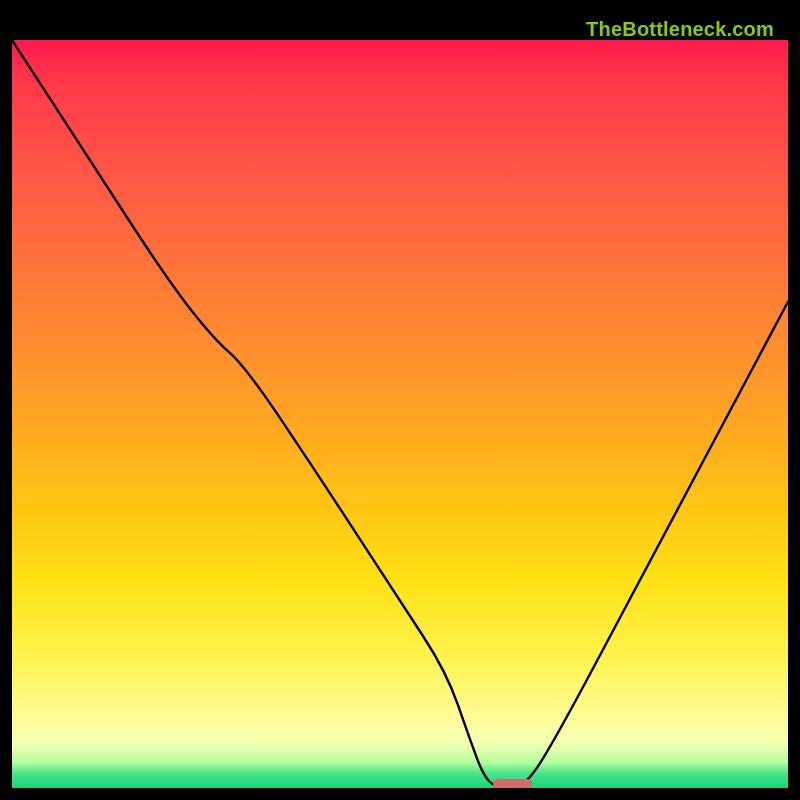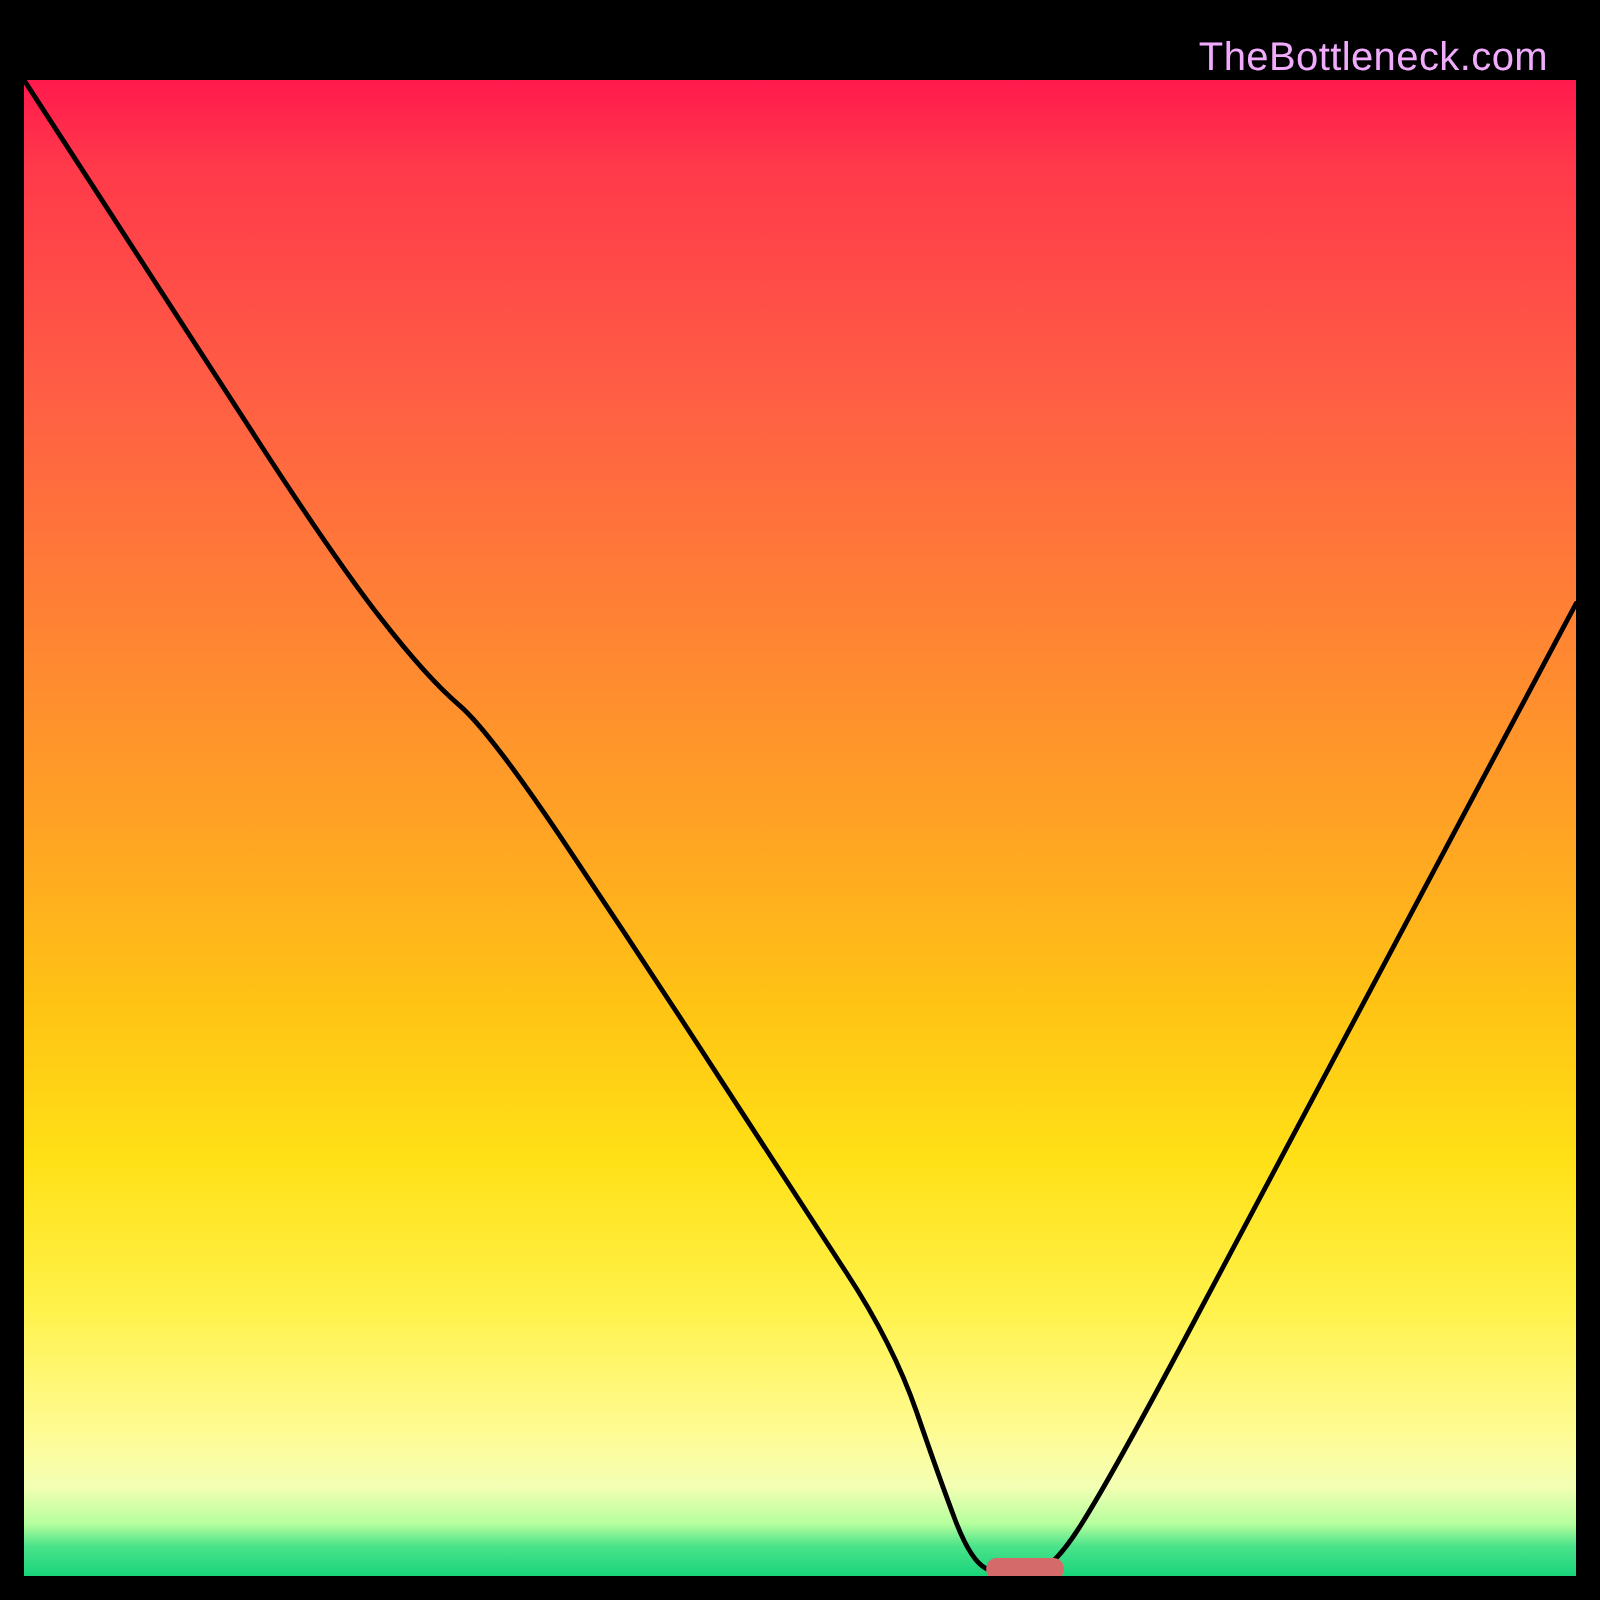--- a/index.html
+++ b/index.html
@@ -49,22 +49,22 @@
   }
   .curve-svg {
     position: absolute;
     inset: 0;
   }
   .watermark {
     position: absolute;
     top: 6px;
     right: 14px;
     font-size: 20px;
-    font-weight: 400;
-    color: #f0abfc;
+    font-weight: 700;
+    color: #84cc16;
     letter-spacing: 0.2px;
     user-select: none;
   }
 </style>
 </head>
 <body>
 
 <div class="frame">
 
   <div class="watermark">TheBottleneck.com</div>

